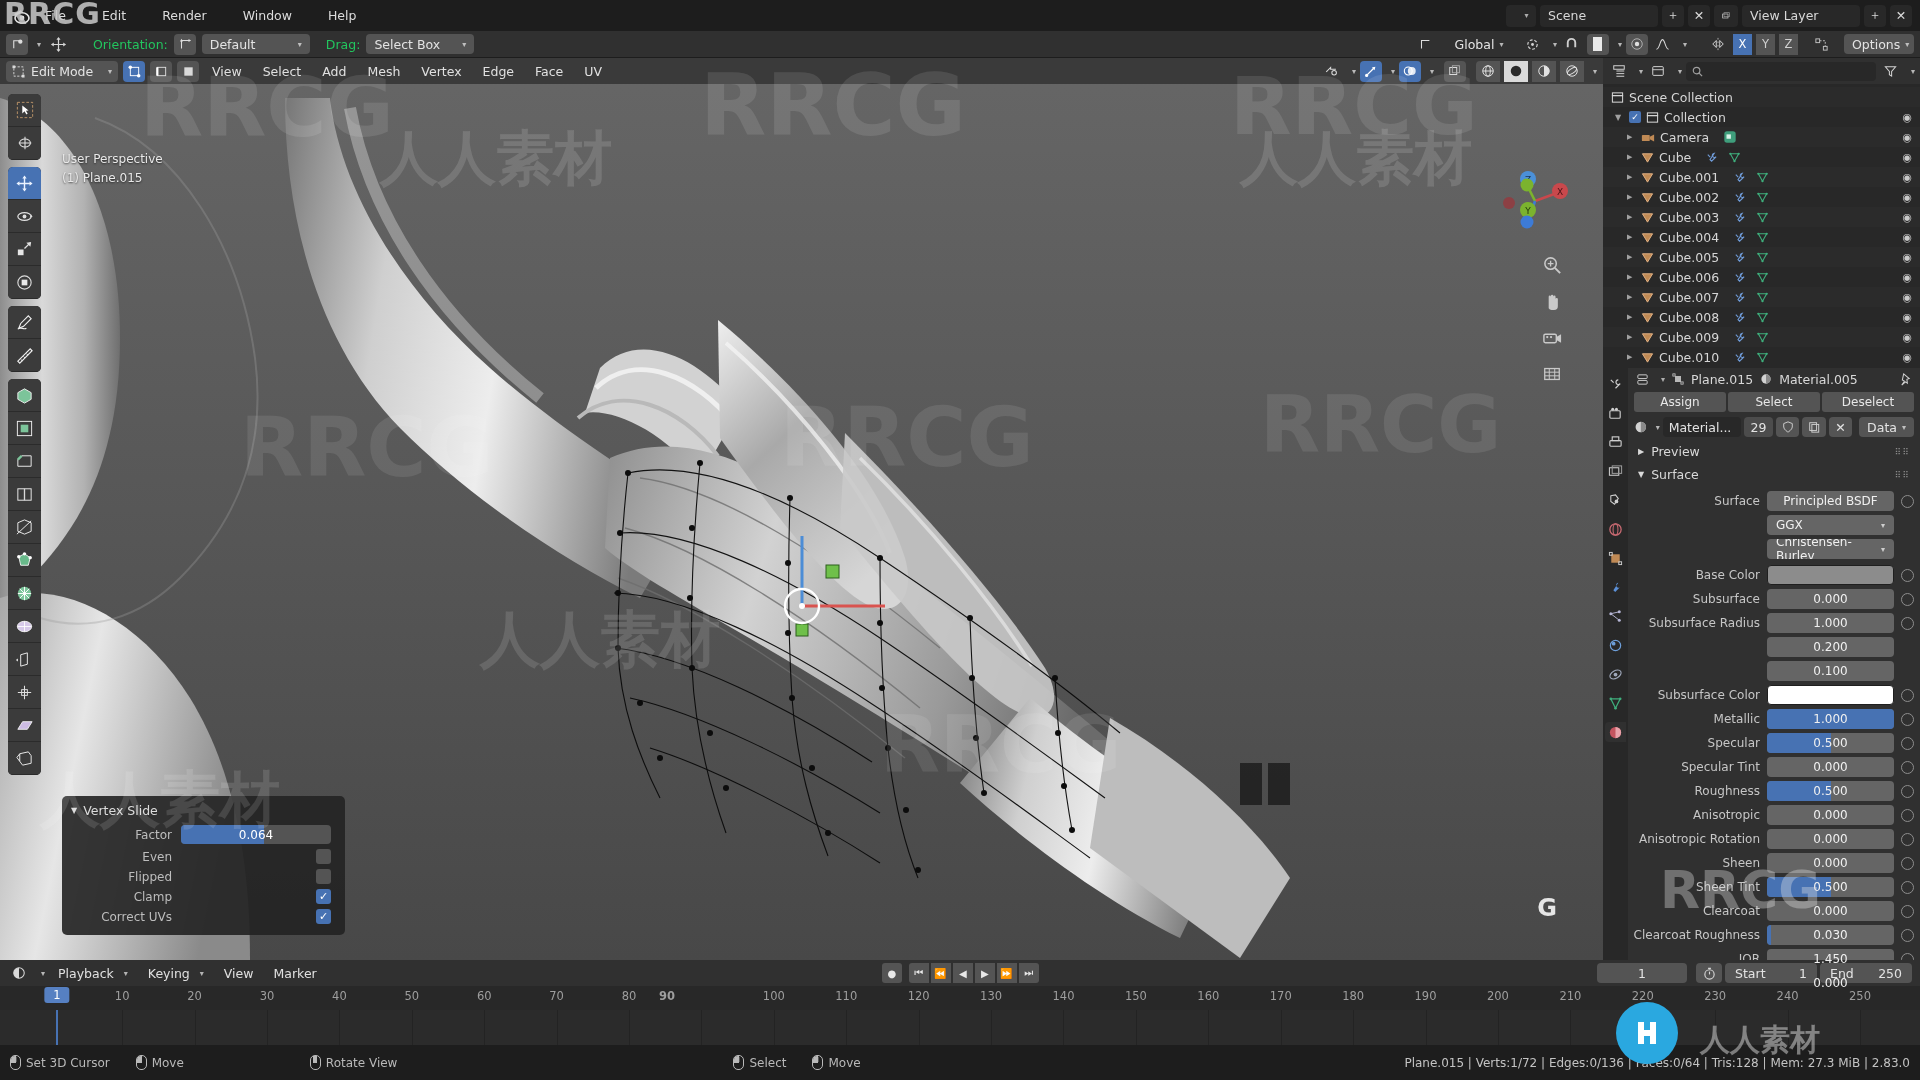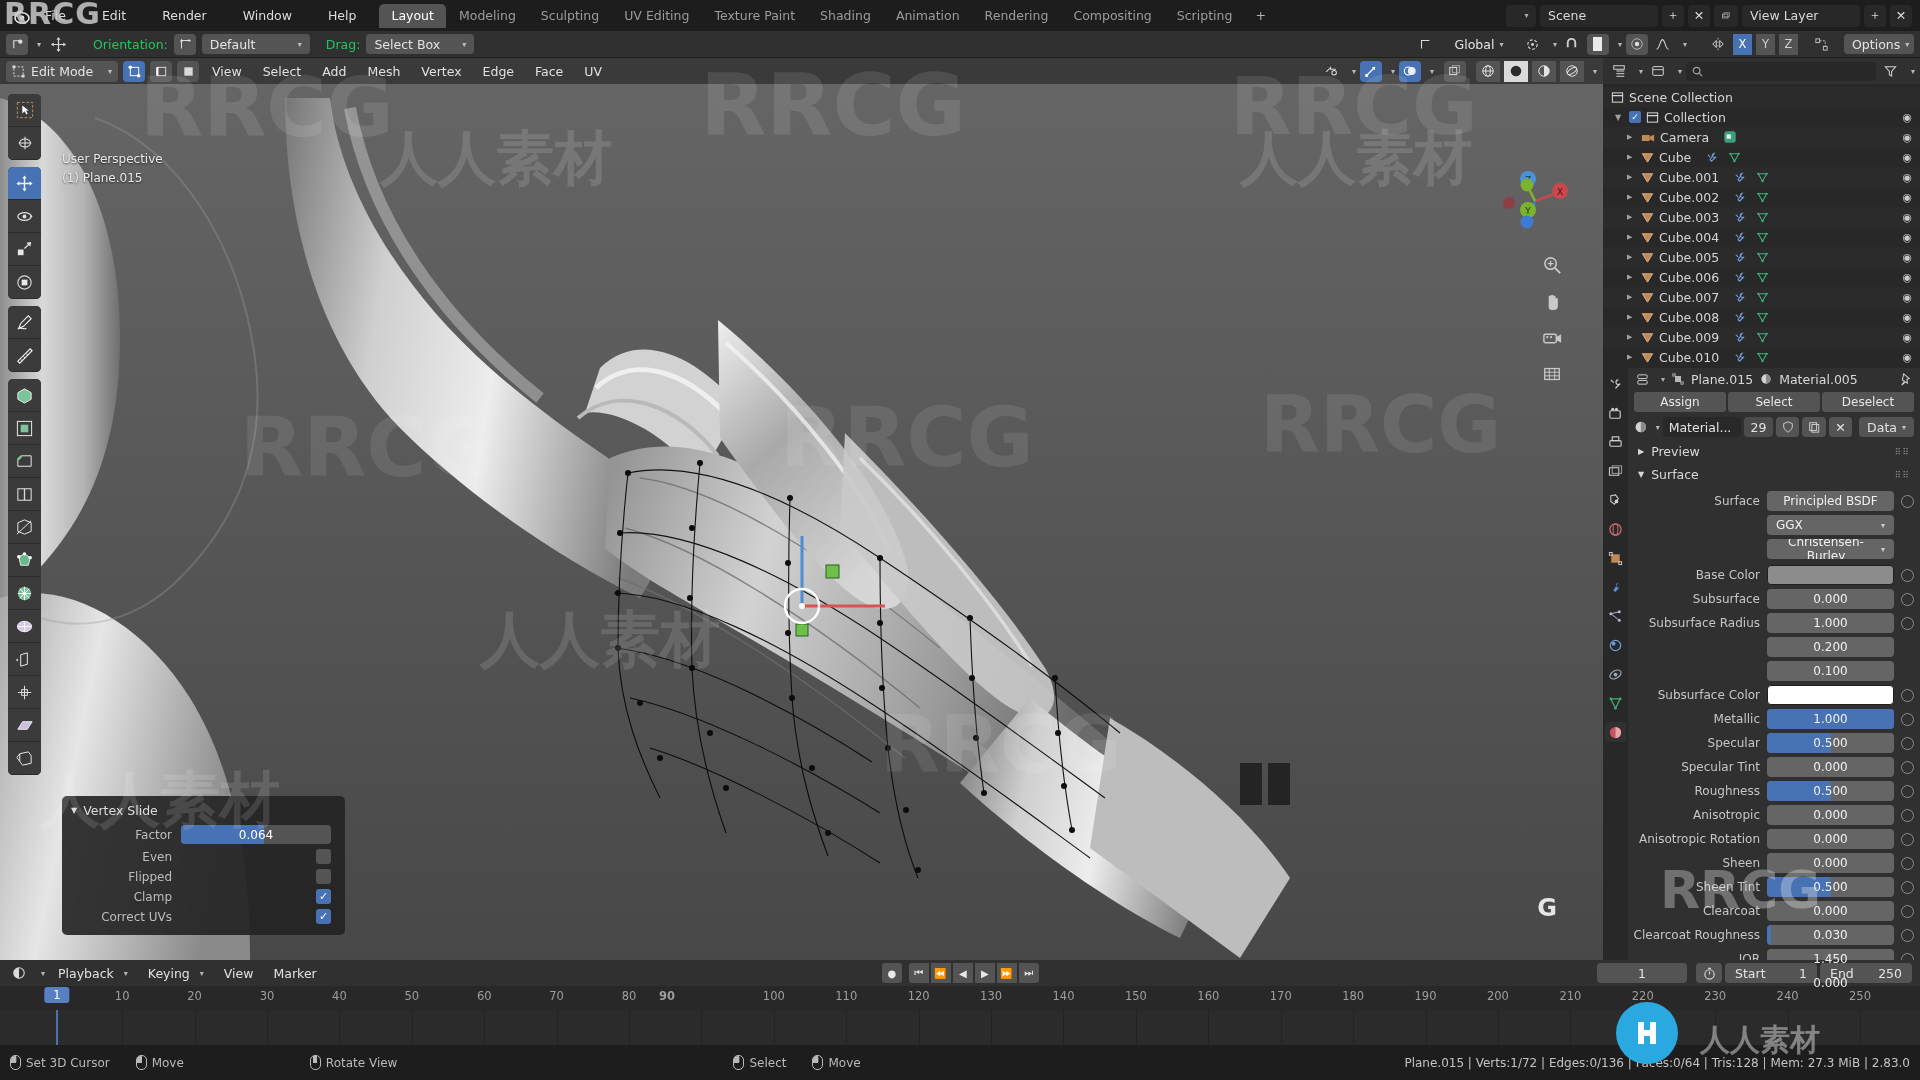--- a/index.html
+++ b/index.html
@@ -112,21 +112,21 @@
   .prow3 { display:flex; gap:2px; padding:2px 6px; }
   .prow3 .btn { flex:1; height:20px; background:#545454; border-radius:3px; font-size:12px; }
   .matrow { display:flex; align-items:center; gap:3px; padding:3px 6px; }
   .panhdr { display:flex; align-items:center; gap:7px; padding:4px 10px; color:#d9d9d9; }
   .pfield { display:flex; align-items:center; gap:7px; padding:1px 6px 1px 0; margin-bottom:2px; }
   .pfield .lb { width:132px; text-align:right; color:#c6c6c6; font-size:12px; }
   .pval { flex:1; height:20px; background:#656565; border-radius:4px; display:flex;
           align-items:center; justify-content:center; font-size:12px; color:#f0f0f0; position:relative;
           overflow:hidden; }
   .pval .f { position:absolute; left:0; top:0; bottom:0; background:#4772b3; }
-  .pval span { position:relative; z-index:2;text-align:center; }
+  .pval span { position:relative; z-index:2; }
   .dot { width:13px; height:13px; border-radius:50%; border:1px solid #8d8d8d; flex:0 0 13px; }
 
   
   #timeline { position:absolute; left:0; top:960px; width:1920px; height:85px; background:#282828; }
   #tlhead { height:26px; background:#303030; display:flex; align-items:center; padding:0 8px; gap:6px; }
   #tlhead .mn { padding:2px 7px; color:#e0e0e0; }
   .tctr { display:flex; gap:2px; margin-left:auto; margin-right:auto; }
   .tctr .b { width:20px; height:20px; background:#545454; display:flex; align-items:center;
              justify-content:center; color:#e8e8e8; font-size:10px; }
   #tlright { display:flex; align-items:center; gap:3px; }
@@ -165,33 +165,20 @@
         <circle cx="11" cy="12" r="2.4" fill="#e8e8e8"></circle>
         <path d="M3 8 L10 4 L11 6 L4.5 9.5 Z" fill="#e8e8e8"></path>
       </svg>
   </div>
   <div class="menu">
     <span>File</span>
     <span>Edit</span>
     <span>Render</span>
     <span>Window</span>
     <span>Help</span>
-  </div>
-  <div id="tabs">
-    <div class="tab active">Layout</div>
-    <div class="tab">Modeling</div>
-    <div class="tab">Sculpting</div>
-    <div class="tab">UV Editing</div>
-    <div class="tab">Texture Paint</div>
-    <div class="tab">Shading</div>
-    <div class="tab">Animation</div>
-    <div class="tab">Rendering</div>
-    <div class="tab">Compositing</div>
-    <div class="tab">Scripting</div>
-    <div class="plus">+</div>
   </div>
   <div id="topbar-right">
     <div class="scenefield" style="width:30px;justify-content:center">
       <svg width="13" height="13" viewBox="0 0 14 14">
           <path d="M3 2 L8 2 L11 6 L7 12 L2 9 Z" fill="none" stroke="#d8d8d8" stroke-width="1.2"></path>
           <circle cx="8.5" cy="8" r="2" fill="#d8d8d8"></circle>
         </svg>
       <span class="chev">▾</span>
     </div>
     <div class="scenefield" style="width:118px;justify-content:flex-start">

